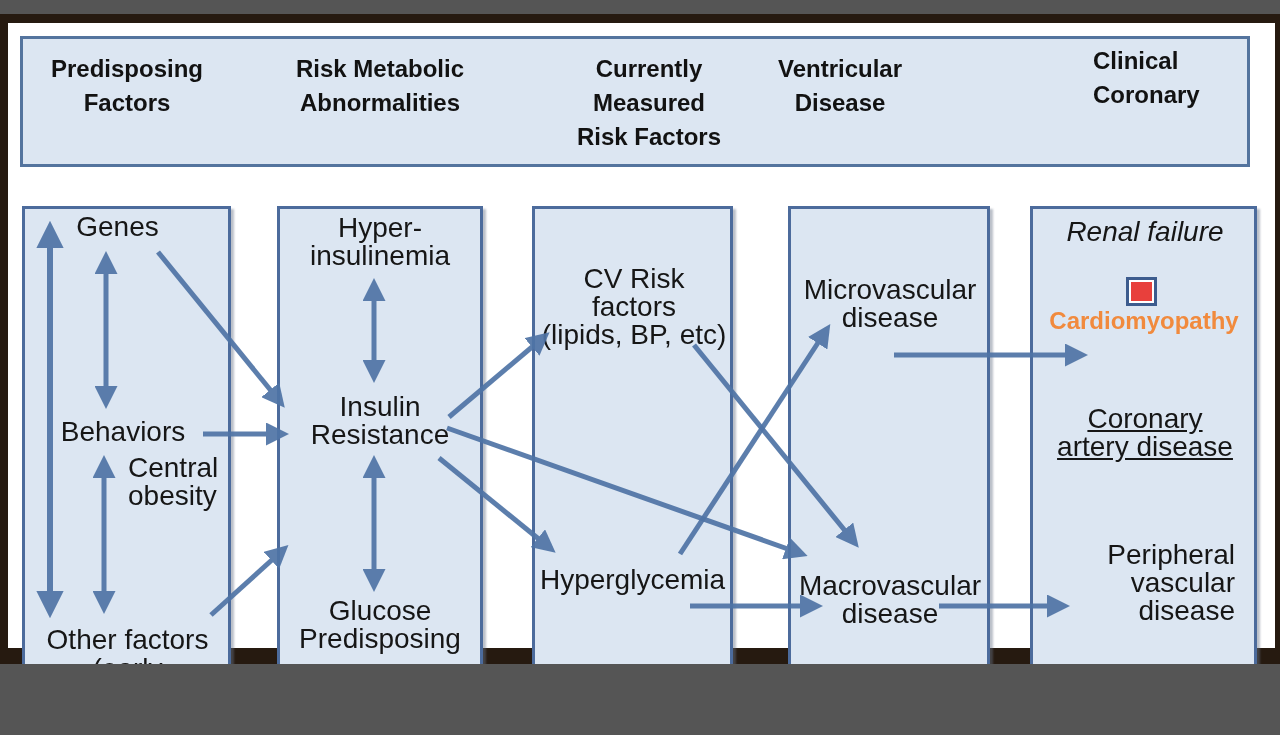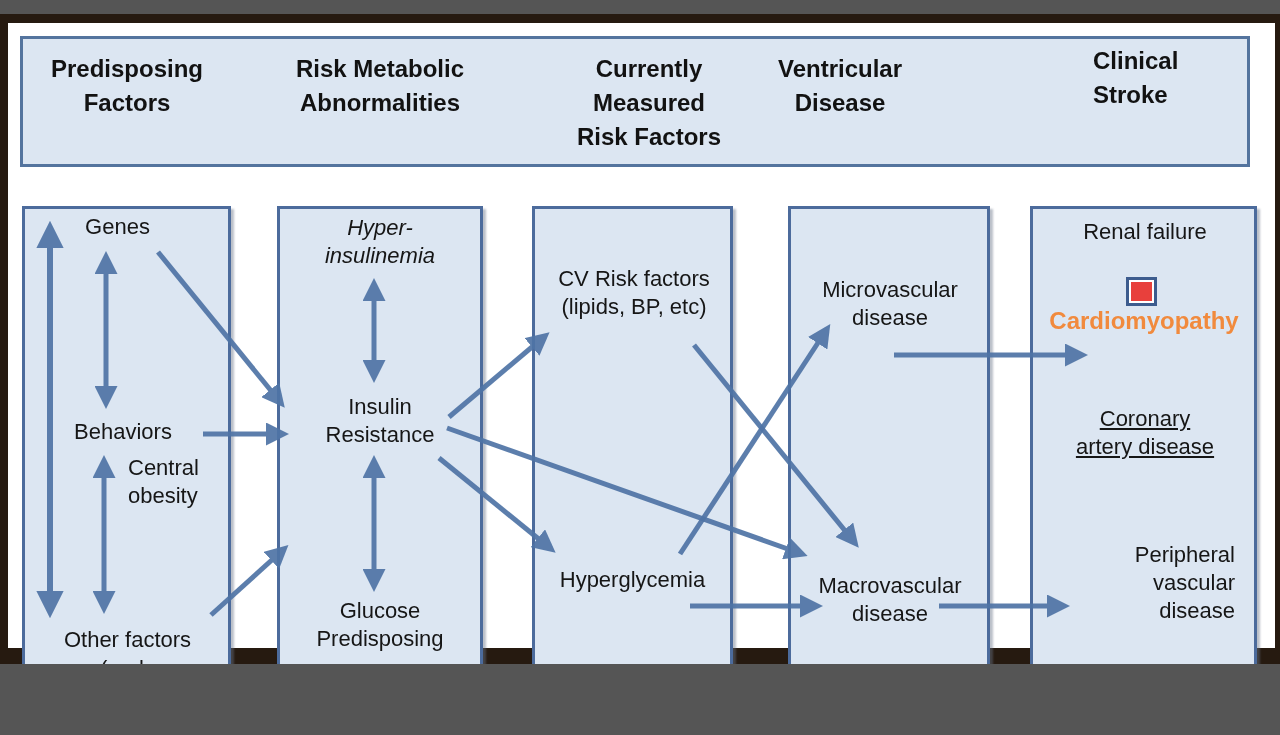--- a/index.html
+++ b/index.html
@@ -27,21 +27,21 @@
   .hlabel{
     position:absolute;font-weight:bold;font-size:24px;line-height:34px;
     color:#121212;text-align:center;white-space:pre-line;
   }
   .col-box{
     position:absolute;top:192px;height:516px;
     background:var(--box-fill);border:3px solid var(--box-border);box-sizing:border-box;
     box-shadow:3px 3px 2px rgba(105,115,135,.45);
   }
   .node{
-    position:absolute;font-size:22px;line-height:28px;color:var(--text);
+    position:absolute;font-size:28px;line-height:28px;color:var(--text);
     text-align:center;white-space:pre-line;
   }
   .node.left{text-align:left;}
   .node.cardio{color:var(--cardio);font-weight:bold;font-size:24px;}
   svg.arrows{position:absolute;left:0;top:0;pointer-events:none;}
   svg.arrows line{stroke:var(--arrow);opacity:.92;}
   svg.arrows marker path{fill:var(--arrow);}
   .sq-outer{
     position:absolute;left:1126px;top:263px;width:31px;height:29px;
     background:var(--marker-border);display:flex;align-items:center;justify-content:center;
@@ -58,53 +58,53 @@
   <div class="hlabel" style="left:22px;top:38px;width:210px;">Predisposing
 Factors</div>
   <div class="hlabel" style="left:272px;top:38px;width:216px;">Risk Metabolic
 Abnormalities</div>
   <div class="hlabel" style="left:543px;top:38px;width:212px;">Currently
 Measured
 Risk Factors</div>
   <div class="hlabel" style="left:734px;top:38px;width:212px;">Ventricular
 Disease</div>
   <div class="hlabel" style="left:1093px;top:30px;width:170px;text-align:left;">Clinical
-Stroke</div>
+Coronary</div>
 
   <div class="col-box" style="left:22px;width:209px;"></div>
   <div class="col-box" style="left:277px;width:206px;"></div>
   <div class="col-box" style="left:532px;width:201px;"></div>
   <div class="col-box" style="left:788px;width:202px;"></div>
   <div class="col-box" style="left:1030px;width:227px;"></div>
 
   <div class="node" style="left:45px;top:199px;width:145px;">Genes</div>
   <div class="node" style="left:38px;top:404px;width:170px;">Behaviors</div>
   <div class="node left" style="left:128px;top:440px;width:100px;">Central
 obesity</div>
   <div class="node" style="left:30px;top:611px;width:195px;line-height:29px;">Other factors
 (early
 development)</div>
 
-  <div class="node" style="left:288px;top:200px;width:184px;font-style:italic;">Hyper-
+  <div class="node" style="left:288px;top:200px;width:184px;">Hyper-
 insulinemia</div>
   <div class="node" style="left:288px;top:379px;width:184px;">Insulin
 Resistance</div>
   <div class="node" style="left:288px;top:583px;width:184px;">Glucose
 Predisposing</div>
 
   <div class="node" style="left:540px;top:251px;width:188px;">CV Risk factors
 (lipids, BP, etc)</div>
   <div class="node" style="left:535px;top:552px;width:195px;">Hyperglycemia</div>
 
   <div class="node" style="left:795px;top:262px;width:190px;">Microvascular
 disease</div>
   <div class="node" style="left:795px;top:558px;width:190px;">Macrovascular
 disease</div>
 
-  <div class="node" style="left:1055px;top:204px;width:180px;">Renal failure</div>
+  <div class="node" style="left:1055px;top:204px;width:180px;font-style:italic;">Renal failure</div>
   <div class="sq-outer">
       <div class="sq-inner"></div>
     </div>
   <div class="node cardio" style="left:1032px;top:293px;width:224px;">Cardiomyopathy</div>
   <div class="node" style="left:1045px;top:391px;width:200px;text-decoration:underline;">Coronary
 artery disease</div>
   <div class="node" style="left:1055px;top:527px;width:180px;text-align:right;">Peripheral
 vascular
 disease</div>
   <div class="node" style="left:1075px;top:670px;width:140px;">Stroke</div>

